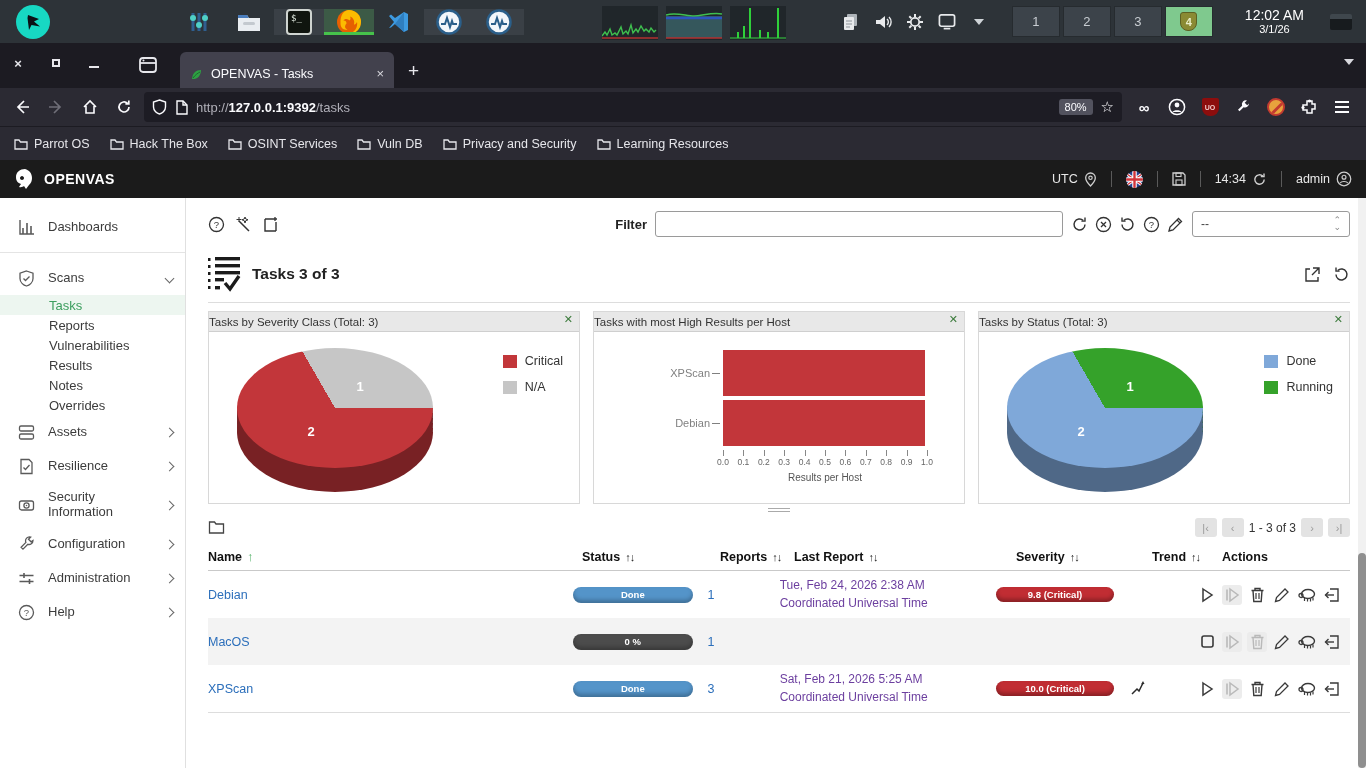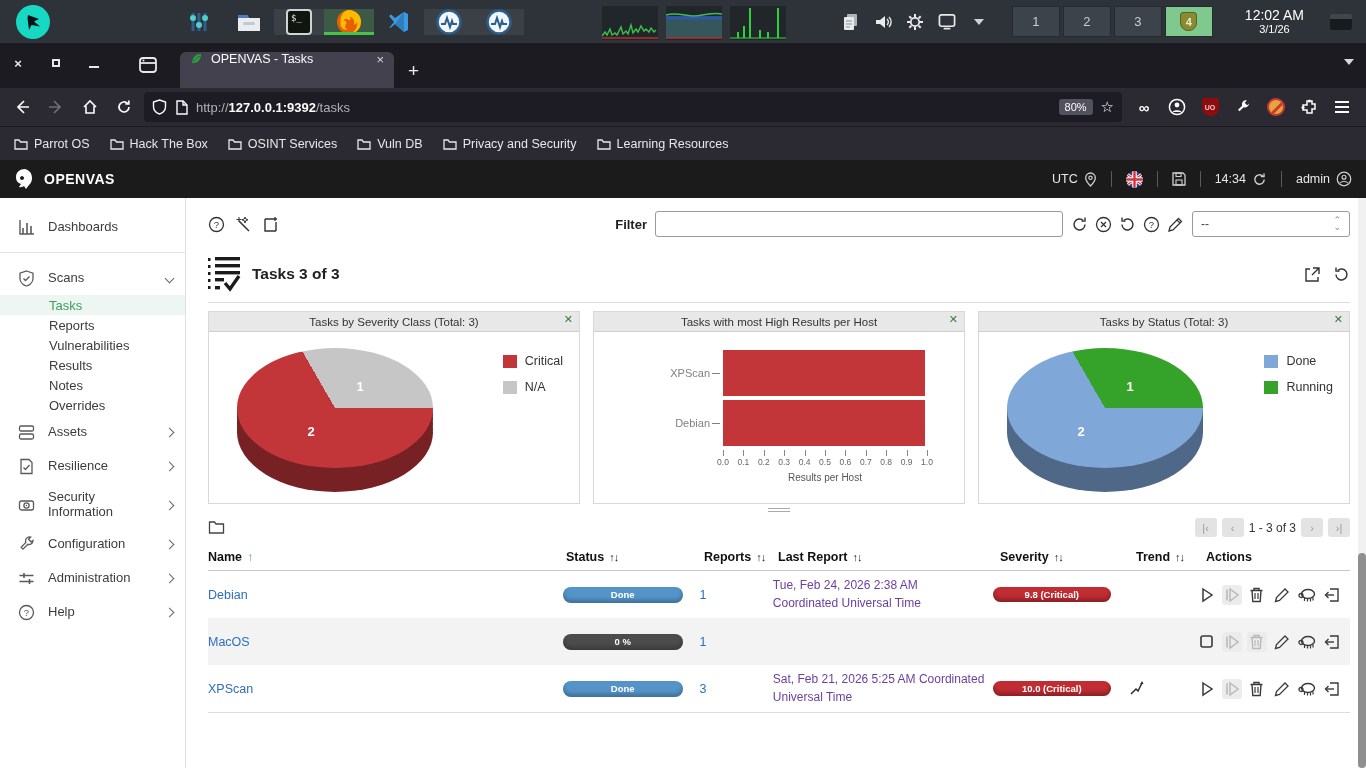--- a/index.html
+++ b/index.html
@@ -31,21 +31,21 @@
   .tb-end { width:30px; display:flex; align-items:center; justify-content:center; }
   .drawer { width:22px; height:16px; background:#171b1e; border-radius:2px; border-top:5px solid #3f474d; }
 
   
   .titlebar { height:45px; background:#1c1b22; display:flex; align-items:flex-end; position:relative; }
   .winctl { position:absolute; left:10px; top:12px; display:flex; gap:22px; align-items:center; color:#e7e7ec; }
   .wc { width:16px; height:16px; display:flex; align-items:center; justify-content:center; font-size:13px; font-weight:bold; cursor:default; }
   .wc .sq { width:8px; height:8px; border:2px solid #e7e7ec; }
   .wc .mi { width:10px; height:2.5px; background:#e7e7ec; margin-top:8px; }
   .ffview { position:absolute; left:138px; top:12px; }
-  .tab { margin-left:180px; width:214px; height:36px; background:#42414d; border-radius:6px 6px 0 0; display:flex; align-items:flex-start; gap:8px; padding:0 10px; color:#fbfbfe; font-size:12.5px; }
+  .tab { margin-left:180px; width:214px; height:36px; background:#42414d; border-radius:6px 6px 0 0; display:flex; align-items:flex-end; gap:8px; padding:7px 10px; color:#fbfbfe; font-size:12.5px; }
   .tab .tclose { margin-left:auto; color:#d8d8de; font-size:13px; }
   .newtab { color:#e7e7ec; font-size:19px; margin-left:14px; padding-bottom:6px; }
   .alltabs { position:absolute; right:12px; top:16px; width:0; height:0; border-left:5px solid transparent; border-right:5px solid transparent; border-top:6px solid #d8d8de; }
 
   
   .navbar { height:38px; background:#2b2a33; display:flex; align-items:center; padding:0 8px; gap:6px; }
   .nbtn { width:28px; height:28px; border-radius:4px; display:flex; align-items:center; justify-content:center; color:#fbfbfe; font-size:16px; }
   .nbtn.dim { color:#6f6e78; }
   .urlbar { flex:1; height:30px; background:#1d1c24; border-radius:4px; display:flex; align-items:center; padding:0 8px; gap:8px; color:#fbfbfe; font-size:13px; }
   .url-text { flex:1; white-space:nowrap; }
@@ -98,21 +98,21 @@
   
   .sectionrow { display:flex; align-items:center; margin-top:18px; }
   .sec-title { font-size:15.5px; font-weight:bold; color:#222; margin-left:10px; }
   .sec-icons { margin-left:auto; display:flex; gap:12px; color:#333; }
   .sec-hr { border:none; border-top:1px solid #ddd; margin:10px 0 8px; }
 
   
   .cards { display:flex; gap:13px; }
   .card { flex:1; border:1px solid #d8d8d8; background:#fff; height:193px; }
   .card-head { height:20px; background:#e8e8e8; border-bottom:1px solid #cfcfcf; display:flex; align-items:center; font-size:11.5px; color:#333; position:relative; }
-  .card-title { flex:1; text-align:center; }
+  .card-title { flex:1; text-align:left; }
   .card-close { position:absolute; right:6px; top:1px; color:#3a7a3a; font-size:11px; font-weight:bold; }
   .card-body { height:172px; position:relative; }
 
   .pie3d { position:absolute; left:28px; top:16px; width:196px; height:146px; }
   .pie { position:absolute; left:0; width:196px; height:120px; border-radius:50%; }
   .pie.top { top:0; }
   .s1{top:5px;} .s2{top:10px;} .s3{top:15px;} .s4{top:20px;} .s5{top:24px;}
   .plabel { position:absolute; color:#fff; font-weight:bold; font-size:13px; }
   .plabel.big { left:36%; top:52%; }
   .plabel.small { left:61%; top:21%; }
@@ -135,21 +135,21 @@
   .split-handle { width:22px; height:4px; border-top:1px solid #aaa; border-bottom:1px solid #aaa; }
 
   
   .listtools { display:flex; align-items:center; margin-top:2px; }
   .pager { margin-left:auto; display:flex; align-items:center; gap:5px; font-size:12px; color:#333; }
   .pbtn { min-width:22px; height:19px; background:#e3e3e3; border-radius:3px; color:#9b9b9b; font-size:11px; display:flex; align-items:center; justify-content:center; padding:0 4px; }
 
   .ttable { margin-top:8px; font-size:12.5px; color:#333; }
   .thead { display:flex; border-bottom:1px solid #c9c9c9; padding:4px 0 6px; font-weight:bold; color:#111; }
   .tc { padding-right:8px; display:flex; align-items:center; }
-  .c-name{width:358px;} .c-status{width:138px;} .c-reports{width:74px;} .c-last{width:222px;} .c-sev{width:136px;} .c-trend{width:70px;} .c-act{flex:1;}
+  .c-name{width:358px;} .c-status{width:138px;margin-left:16px;} .c-reports{width:74px;} .c-last{width:222px;} .c-sev{width:136px;} .c-trend{width:70px;} .c-act{flex:1;}
   .sort { font-size:11px; margin-left:5px; color:#222; letter-spacing:-1px; }
   .sort.green { color:#55b36a; font-size:13px; letter-spacing:0; }
   .trow { display:flex; min-height:47px; align-items:center; }
   .trow:nth-child(even) { background:#f3f3f3; }
   .tlink { color:#2c6fbb; text-decoration:none; }
   .plink { color:#6c3f9f; text-decoration:none; font-size:12px; line-height:1.45; }
   .pill { width:120px; height:16px; border-radius:9px; color:#fff; font-size:9.5px; font-weight:bold; display:flex; align-items:center; justify-content:center; box-shadow:inset 0 -3px 4px rgba(0,0,0,.25); }
   .pill-done { background:#5494c9; }
   .pill-dark { background:#4c4c4c; }
   .sevpill { width:118px; height:15px; border-radius:8px; background:#c12d33; color:#fff; font-size:9.5px; font-weight:bold; display:flex; align-items:center; justify-content:center; box-shadow:inset 0 -3px 4px rgba(0,0,0,.3); }

